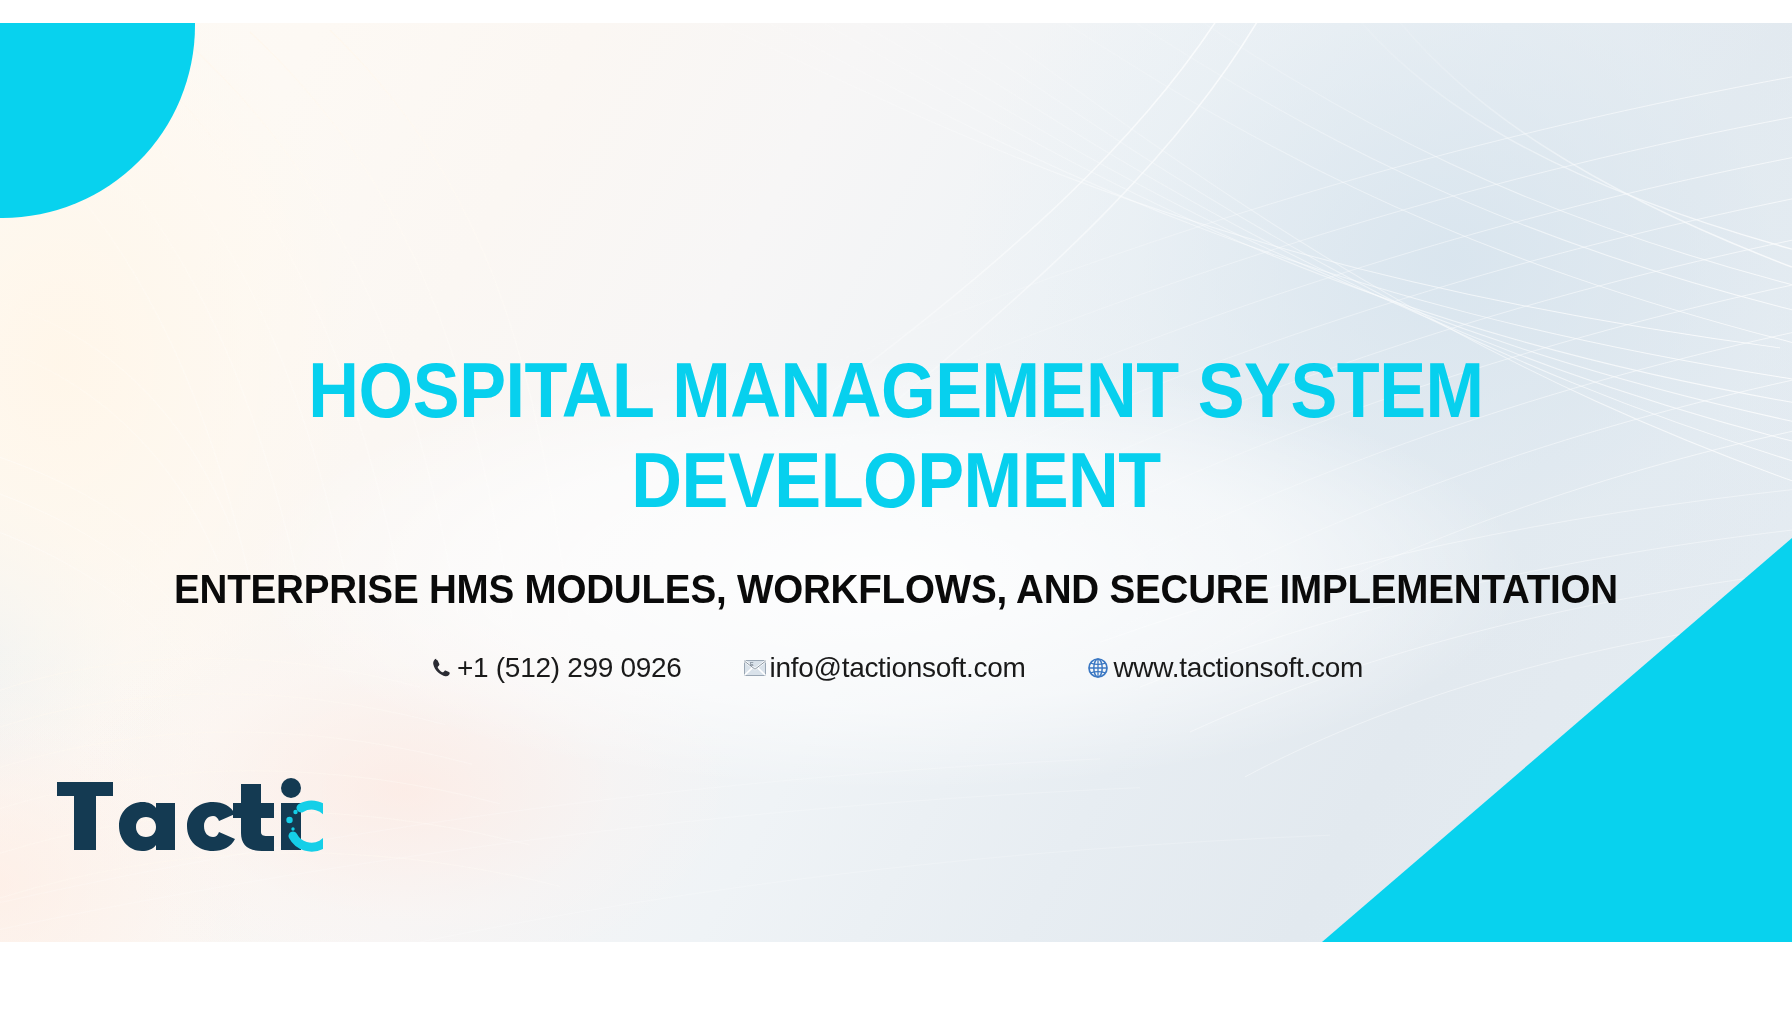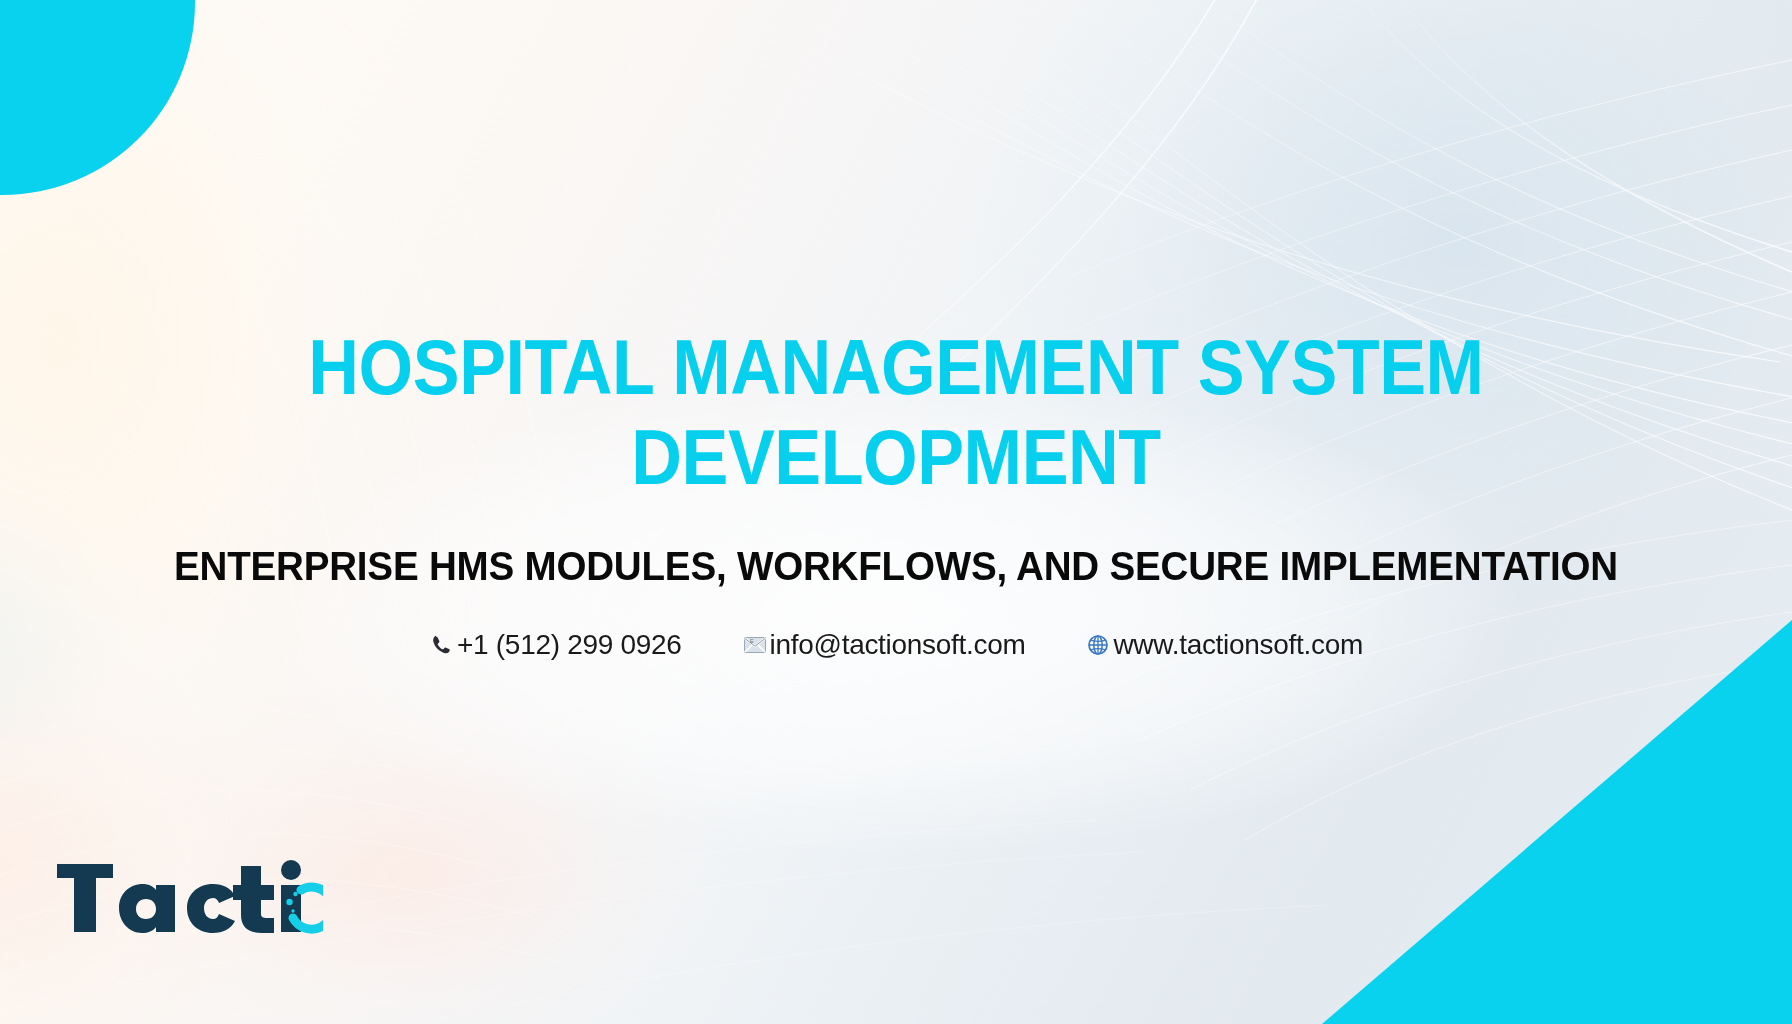--- a/index.html
+++ b/index.html
@@ -7,23 +7,24 @@
     padding: 0;
     background: #ffffff;
   }
   body {
     font-family: "Liberation Sans", sans-serif;
   }
 
   .banner {
     position: relative;
     width: 1792px;
-    height: 1024px;
+    height: 919px;
     overflow: hidden;
     background: #eef2f5;
+    margin-top: 23px;
   }
 
   
   .bg-base {
     position: absolute;
     inset: 0;
     background:
       linear-gradient(118deg,
         #fdfaf5 0%,
         #fdf9f4 14%,

